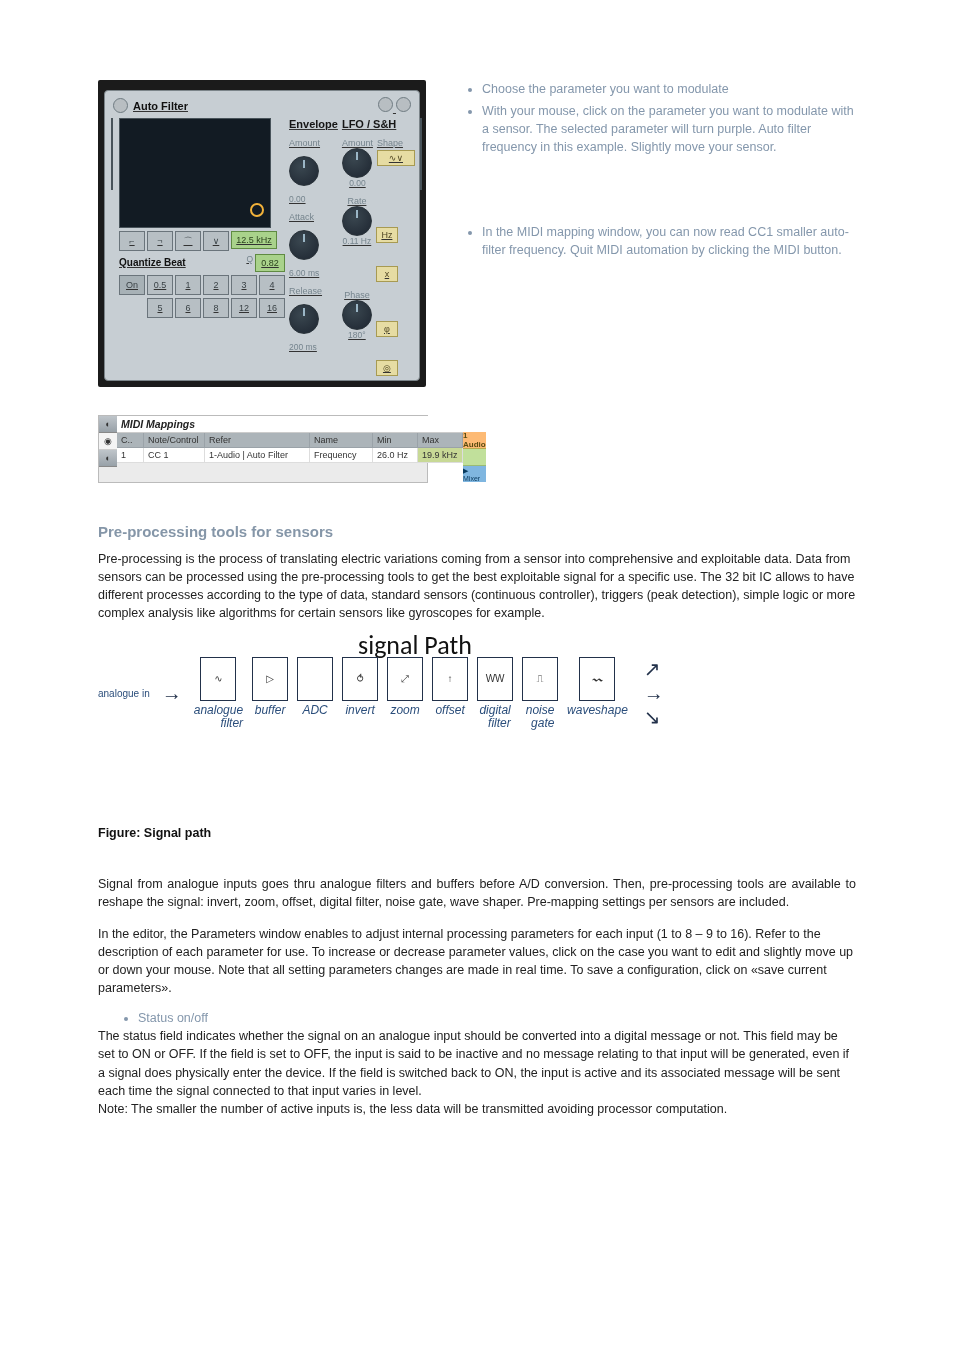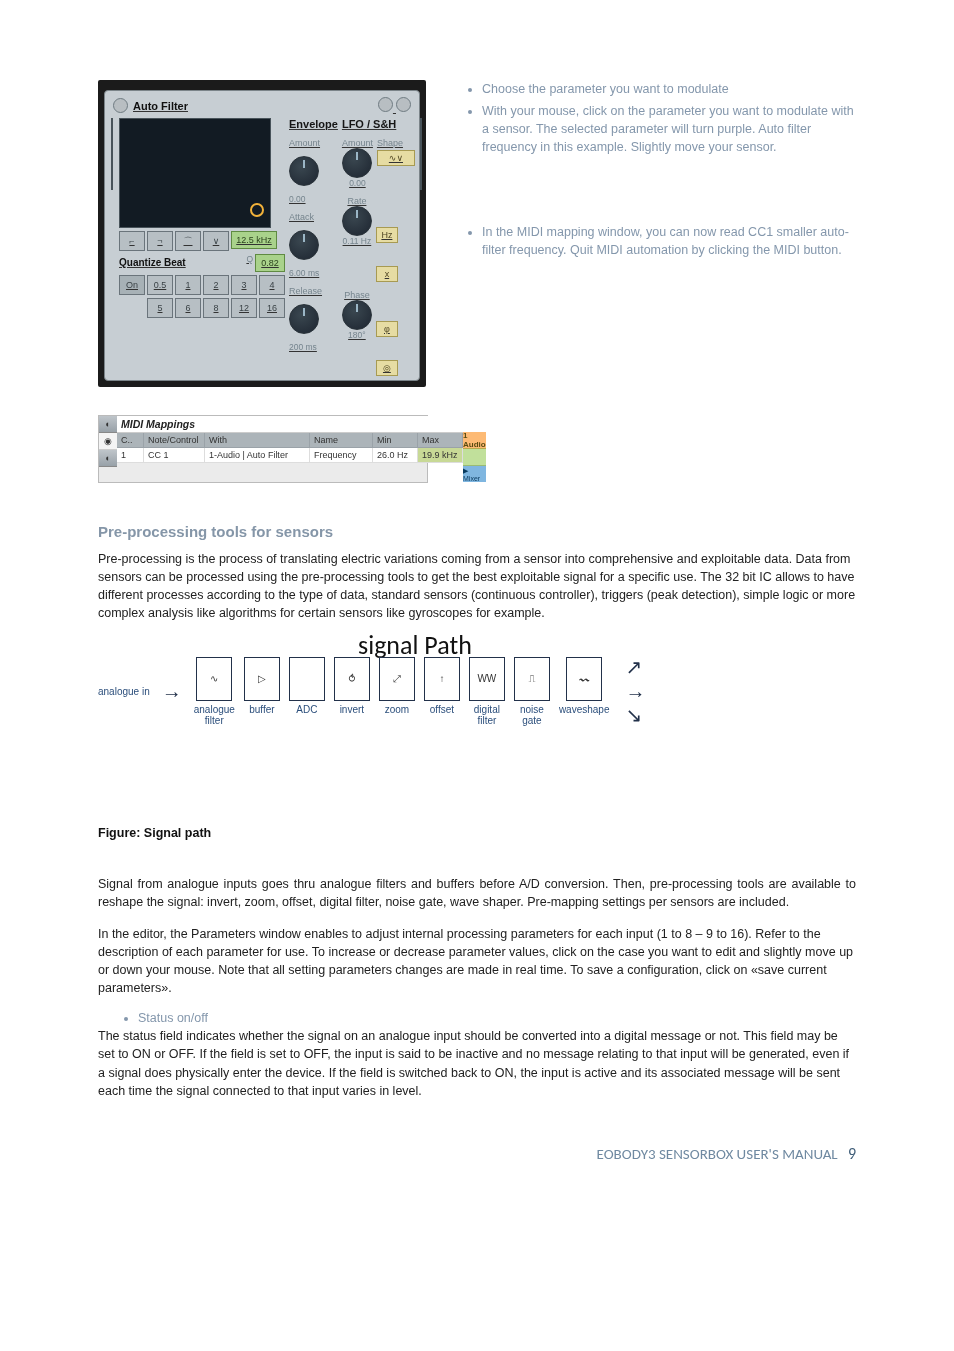--- a/index.html
+++ b/index.html
@@ -142,21 +142,21 @@
     display:flex;
     align-items:center;
     gap:12px;
     font-size:10px;
     color:#333;
   }
   .sp-label-analogue-in{font-size:10px;color:#2b4e7b;white-space:nowrap;}
   .sp-chain{display:flex;align-items:flex-start;gap:9px;}
   .sp-node{display:flex;flex-direction:column;align-items:center;gap:3px;}
   .sp-box{width:34px;height:42px;border:1.5px solid #22314a;display:flex;align-items:center;justify-content:center;}
-  .sp-cap{font-size:10px;color:#2b4e7b;text-align:center;line-height:1.1;}
+  .sp-cap{font-size:12px;color:#2b4e7b;text-align:right;line-height:1.1;font-style:italic;}
   .sp-title{
     font-family: Calibri, 'Segoe UI', sans-serif;
     font-size:26px;color:#111;text-align:center;position:absolute;left:260px;top:-28px;
   }
   .sp-end{display:flex;flex-direction:column;gap:6px;font-size:10px;color:#2b4e7b;}
   .sp-dac{border:1.5px solid #22314a;padding:2px 6px;font-size:10px;color:#2b4e7b;white-space:nowrap;align-self:flex-start;}
   .sp-comp{width:54px;height:34px;border:1.5px solid #22314a;display:flex;align-items:center;justify-content:center;position:relative;}
   .sp-comp::after{content:"";position:absolute;right:-5px;bottom:-5px;width:8px;height:8px;background:#4a6;} 
   .sp-arrow{font-size:20px;color:#22314a;line-height:1;}
 
@@ -291,21 +291,21 @@
         <div class="mp-left">
           <div class="mp-sq gr">◐</div>
           <div class="mp-sq wh">◉</div>
           <div class="mp-sq gr">◐</div>
         </div>
         <div class="mp-table">
           <div class="mp-title">MIDI Mappings</div>
           <div class="mp-head">
             <div class="mp-c1">C..</div>
             <div class="mp-c2">Note/Control</div>
-            <div class="mp-c3">With</div>
+            <div class="mp-c3">Refer</div>
             <div class="mp-c4">Name</div>
             <div class="mp-c5">Min</div>
             <div class="mp-c5">Max</div>
           </div>
           <div class="mp-row">
             <div class="mp-c1">1</div>
             <div class="mp-c2">CC 1</div>
             <div class="mp-c3">1-Audio | Auto Filter</div>
             <div class="mp-c4">Frequency</div>
             <div class="mp-c5">26.0 Hz</div>
@@ -393,19 +393,15 @@
 
   <p><strong class="fig">Figure: Signal path</strong></p>
   <br>
   <p class="body-p justify">Signal from analogue inputs goes thru analogue filters and buffers before A/D conversion. Then, pre-processing tools are available to reshape the signal: invert, zoom, offset, digital filter, noise gate, wave shaper. Pre-mapping settings per sensors are included.</p>
   <p class="body-p">In the editor, the Parameters window enables to adjust internal processing parameters for each input (1 to 8 – 9 to 16). Refer to the description of each parameter for use. To increase or decrease parameter values, click on the case you want to edit and slightly move up or down your mouse. Note that all setting parameters changes are made in real time. To save a configuration, click on «save current parameters».</p>
 
   <ul class="blue-bullet">
     <li>Status on/off</li>
   </ul>
   <p class="body-p" style="margin-bottom:0">The status field indicates whether the signal on an analogue input should be converted into a digital message or not. This field may be set to ON or OFF. If the field is set to OFF, the input is said to be inactive and no message relating to that input will be generated, even if a signal does physically enter the device. If the field is switched back to ON, the input is active and its associated message will be sent each time the signal connected to that input varies in level.</p>
-
-  <div class="footer">
-    <span>EOBODY3 SENSORBOX USER'S MANUAL</span>
-    <span class="sep"> &nbsp;</span>
-    <span class="pg">9</span>
-  </div>
+  <p class="body-p">Note: The smaller the number of active inputs is, the less data will be transmitted avoiding processor computation.</p>
+
 </div>
 
 </body></html>

